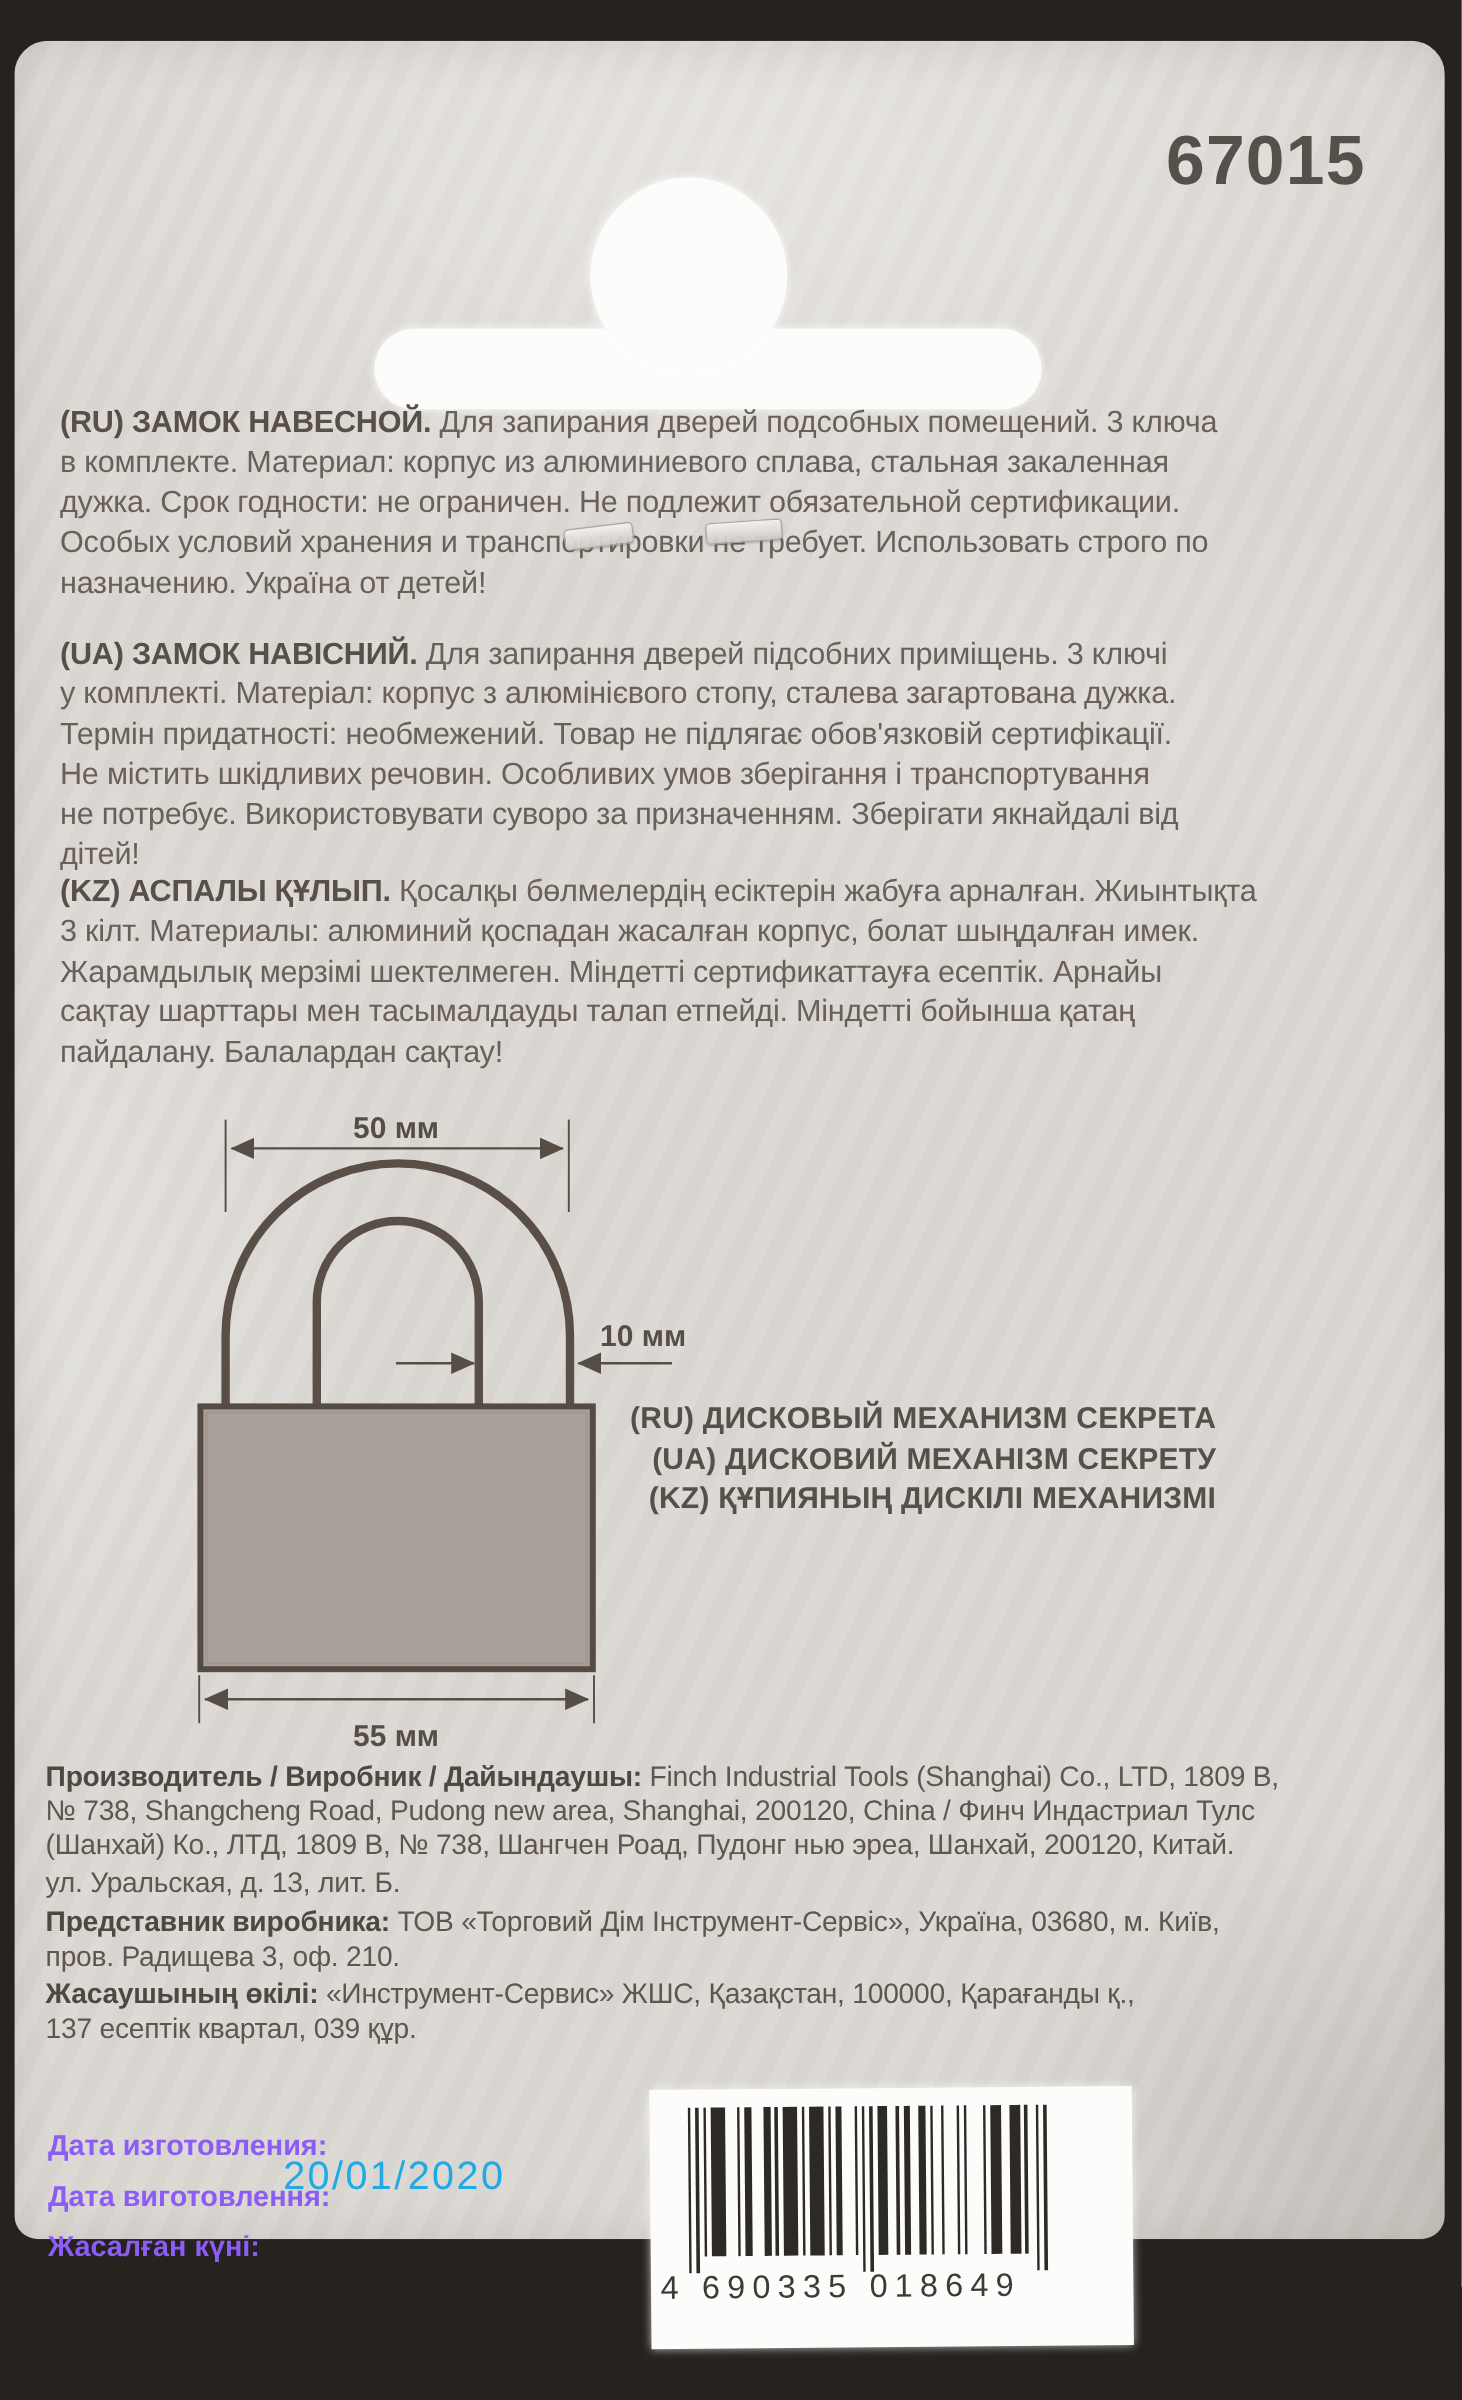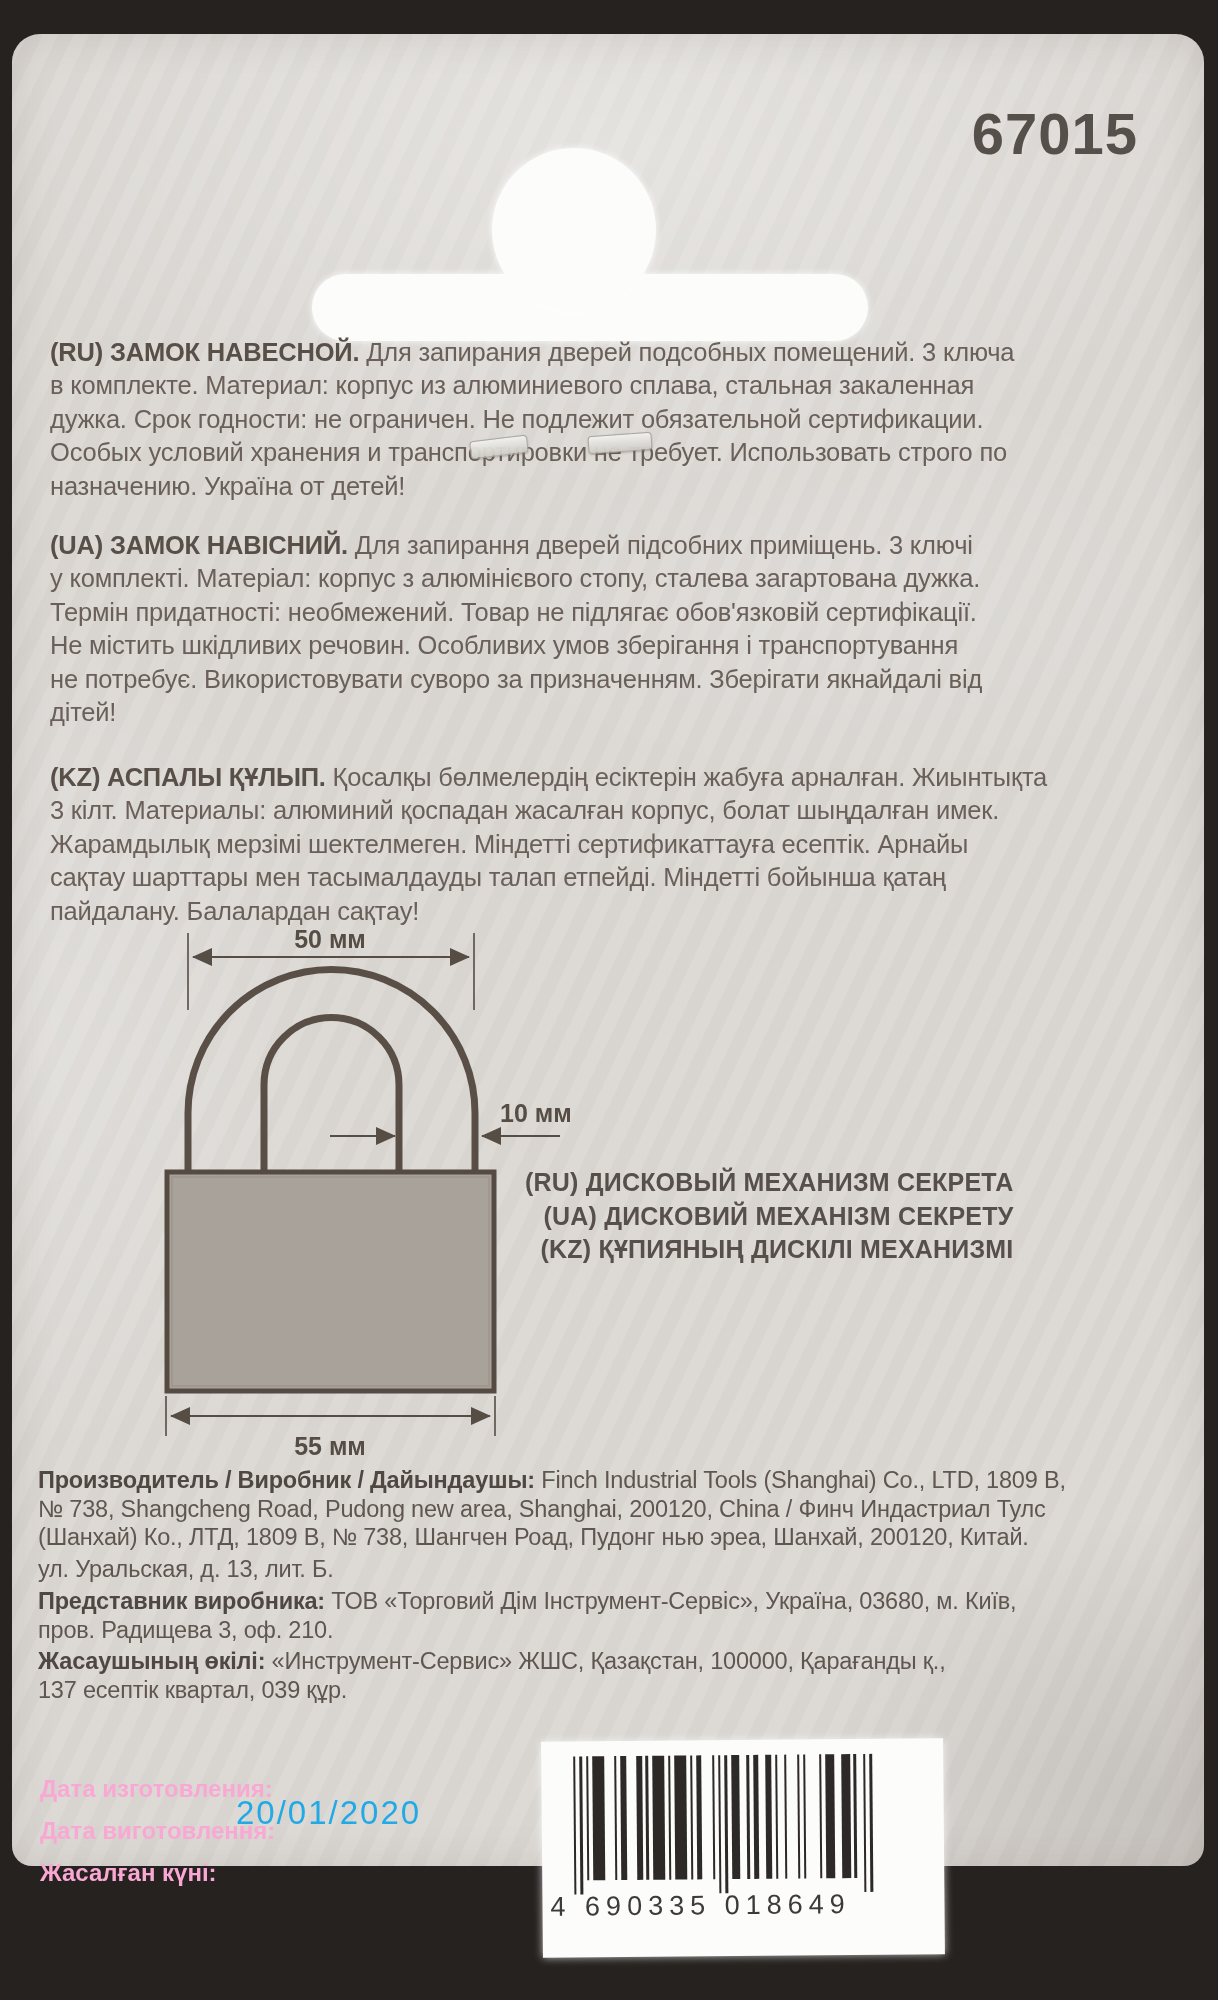--- a/index.html
+++ b/index.html
@@ -35,21 +35,21 @@
     position:absolute;top:66px;left:914px;width:212px;text-align:right;
     font-size:58px;font-weight:bold;color:#56504a;letter-spacing:1px;
   }
   
   .para{
     position:absolute;left:38px;
     font-size:25.5px;line-height:33.4px;letter-spacing:-0.2px;
     color:#6a6059;white-space:nowrap;
   }
   .para b{color:#584f48;}
-  #ru-para{top:302px;} #ua-para{top:495px;} #kz-para{top:727px;}
+  #ru-para{top:302px;} #ua-para{top:495px;} #kz-para{top:693px;}
   
   .staple{
     position:absolute;height:16px;border-radius:4px;
     background:linear-gradient(180deg,#f2f1ee,#cfccc6);
     border:1px solid #a8a49d;box-shadow:0 1px 2px rgba(80,70,60,.35);
     opacity:.95;
   }
   .staple.s1{left:458px;top:404px;width:56px;transform:rotate(-7deg);}
   .staple.s2{left:576px;top:400px;width:62px;transform:rotate(-4deg);}
   
@@ -64,21 +64,21 @@
   .mfr{
     position:absolute;left:38px;top:1466px;width:1140px;
     font-size:23.5px;line-height:28.7px;letter-spacing:-0.2px;
     color:#5f564f;white-space:nowrap;
   }
   .mfr .mp{margin:0 0 3px 0;}
   .mfr b{color:#4f4741;}
   
   .dates{
     position:absolute;left:40px;top:1768px;
-    font-size:24px;font-weight:bold;line-height:42px;color:#f9a8d4;
+    font-size:24px;font-weight:bold;line-height:42px;color:#8b5cf6;
   }
   .date-value{
     position:absolute;left:236px;top:1794px;
     font-size:33px;color:#0ea5e9;letter-spacing:2px;opacity:.9;
   }
   
   .bc-panel{
     position:absolute;left:542px;top:1740px;width:402px;height:216px;
     background:#fcfcfb;transform:rotate(-0.5deg);
     box-shadow:0 0 8px rgba(255,255,255,.7);

